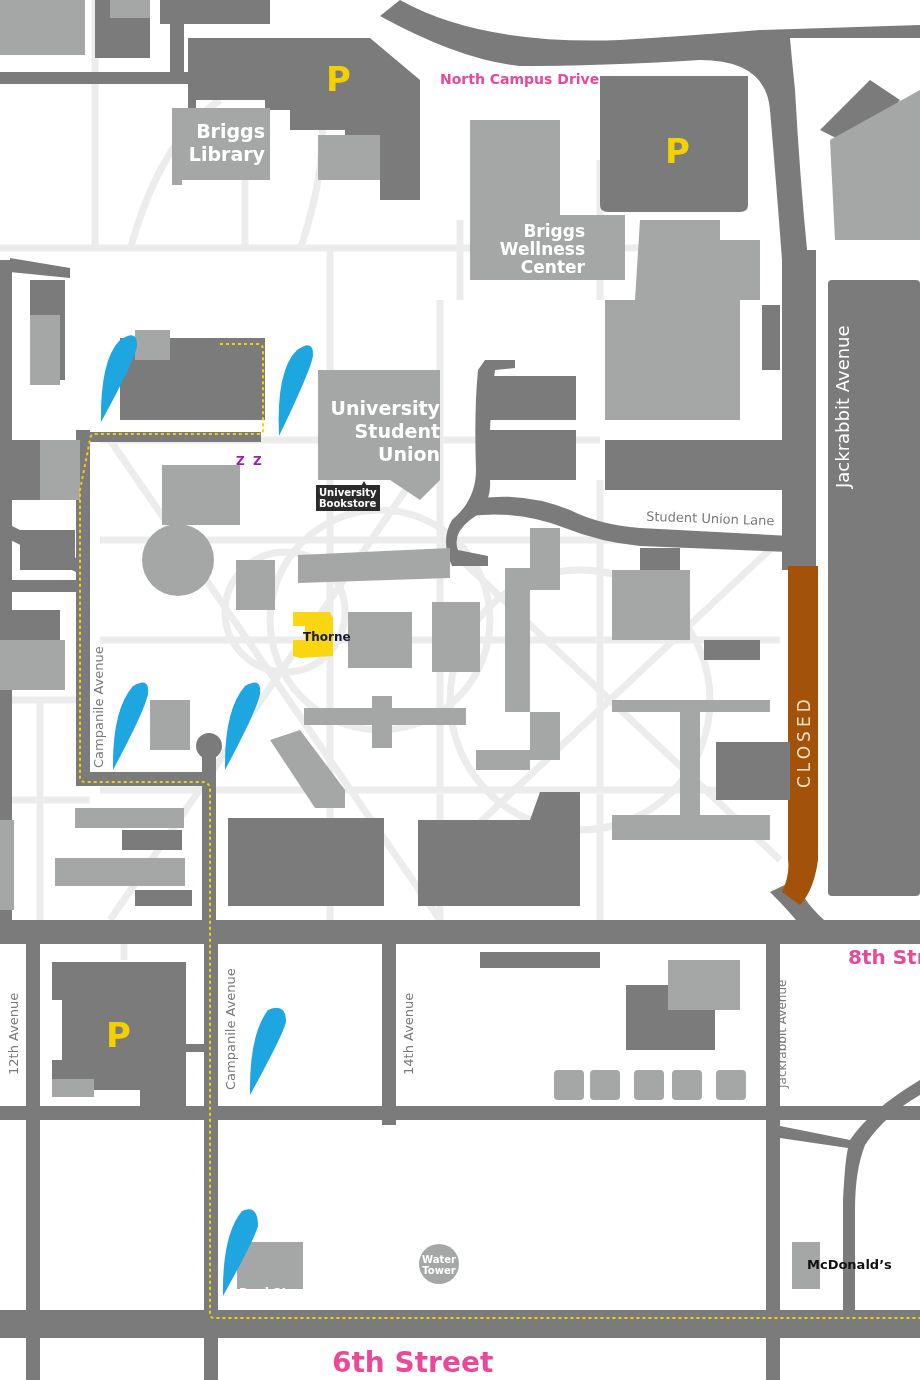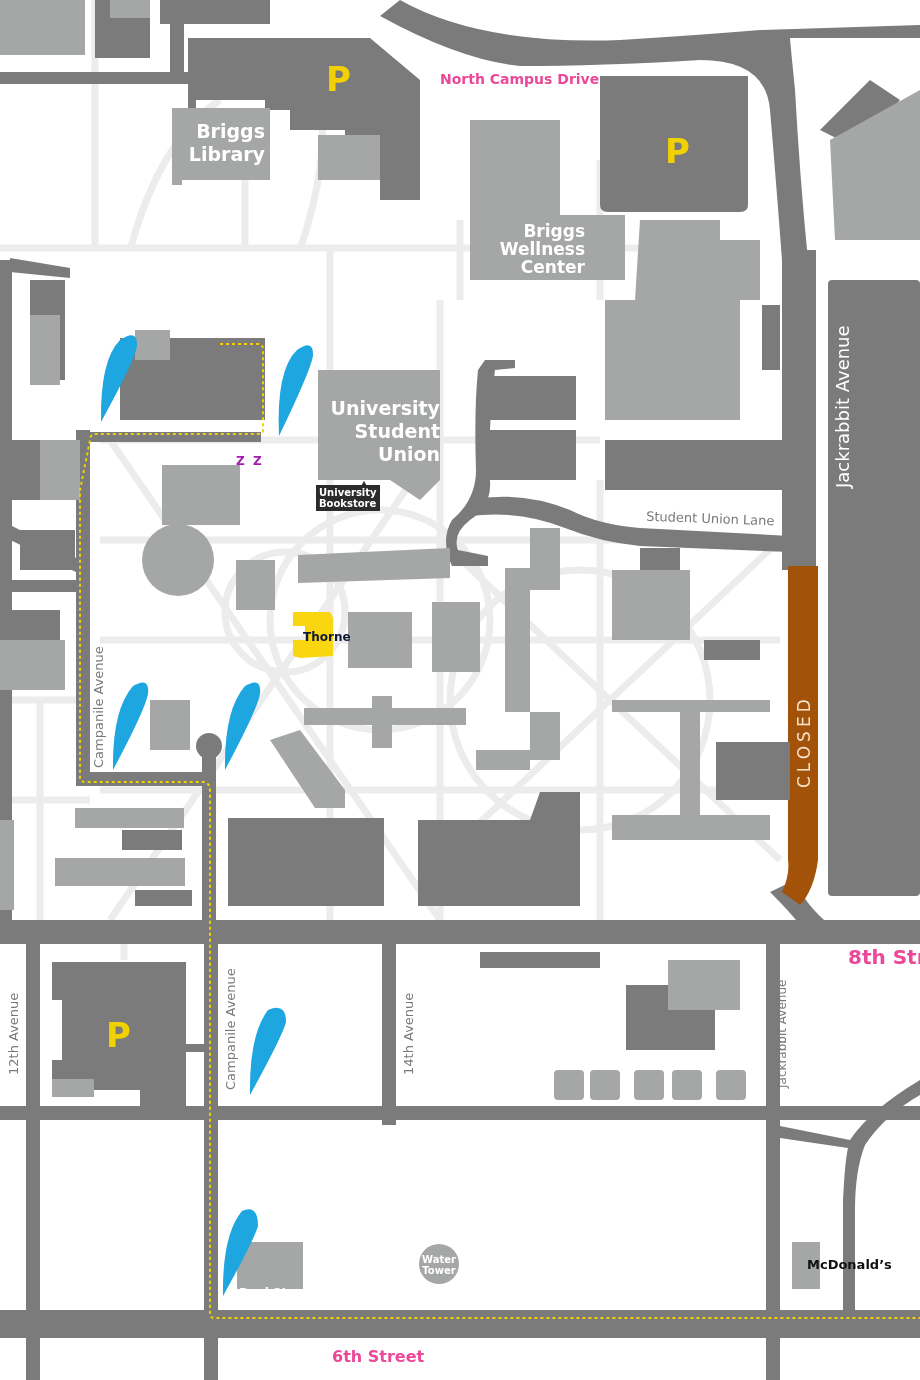--- a/index.html
+++ b/index.html
@@ -217,13 +217,13 @@
 <div class="lbl road-label-bold" style="left:440px;top:72px;font-size:14px;">North Campus Drive</div>
 <div class="lbl road-label-light" style="left:646px;top:512px;font-size:13px;transform:rotate(2deg);">Student Union Lane</div>
 <div class="lbl vert" style="left:834px;top:488px;color:#ffffff;font-size:18px;">Jackrabbit Avenue</div>
 <div class="lbl vert closed" style="left:796px;top:788px;">CLOSED</div>
 <div class="lbl vert road-label-light" style="left:92px;top:768px;font-size:13px;">Campanile Avenue</div>
 <div class="lbl vert road-label-light" style="left:224px;top:1090px;font-size:13px;">Campanile Avenue</div>
 <div class="lbl vert road-label-light" style="left:7px;top:1075px;font-size:13px;">12th Avenue</div>
 <div class="lbl vert road-label-light" style="left:402px;top:1075px;font-size:13px;">14th Avenue</div>
 <div class="lbl vert road-label-light" style="left:776px;top:1088px;font-size:12px;">Jackrabbit Avenue</div>
 <div class="lbl road-label-bold" style="left:848px;top:947px;font-size:20px;">8th Str</div>
-<div class="lbl road-label-bold" style="left:332px;top:1349px;font-size:16px;">6th Street</div>
+<div class="lbl road-label-bold" style="left:332px;top:1349px;font-size:28px;">6th Street</div>
 
 </body></html>

